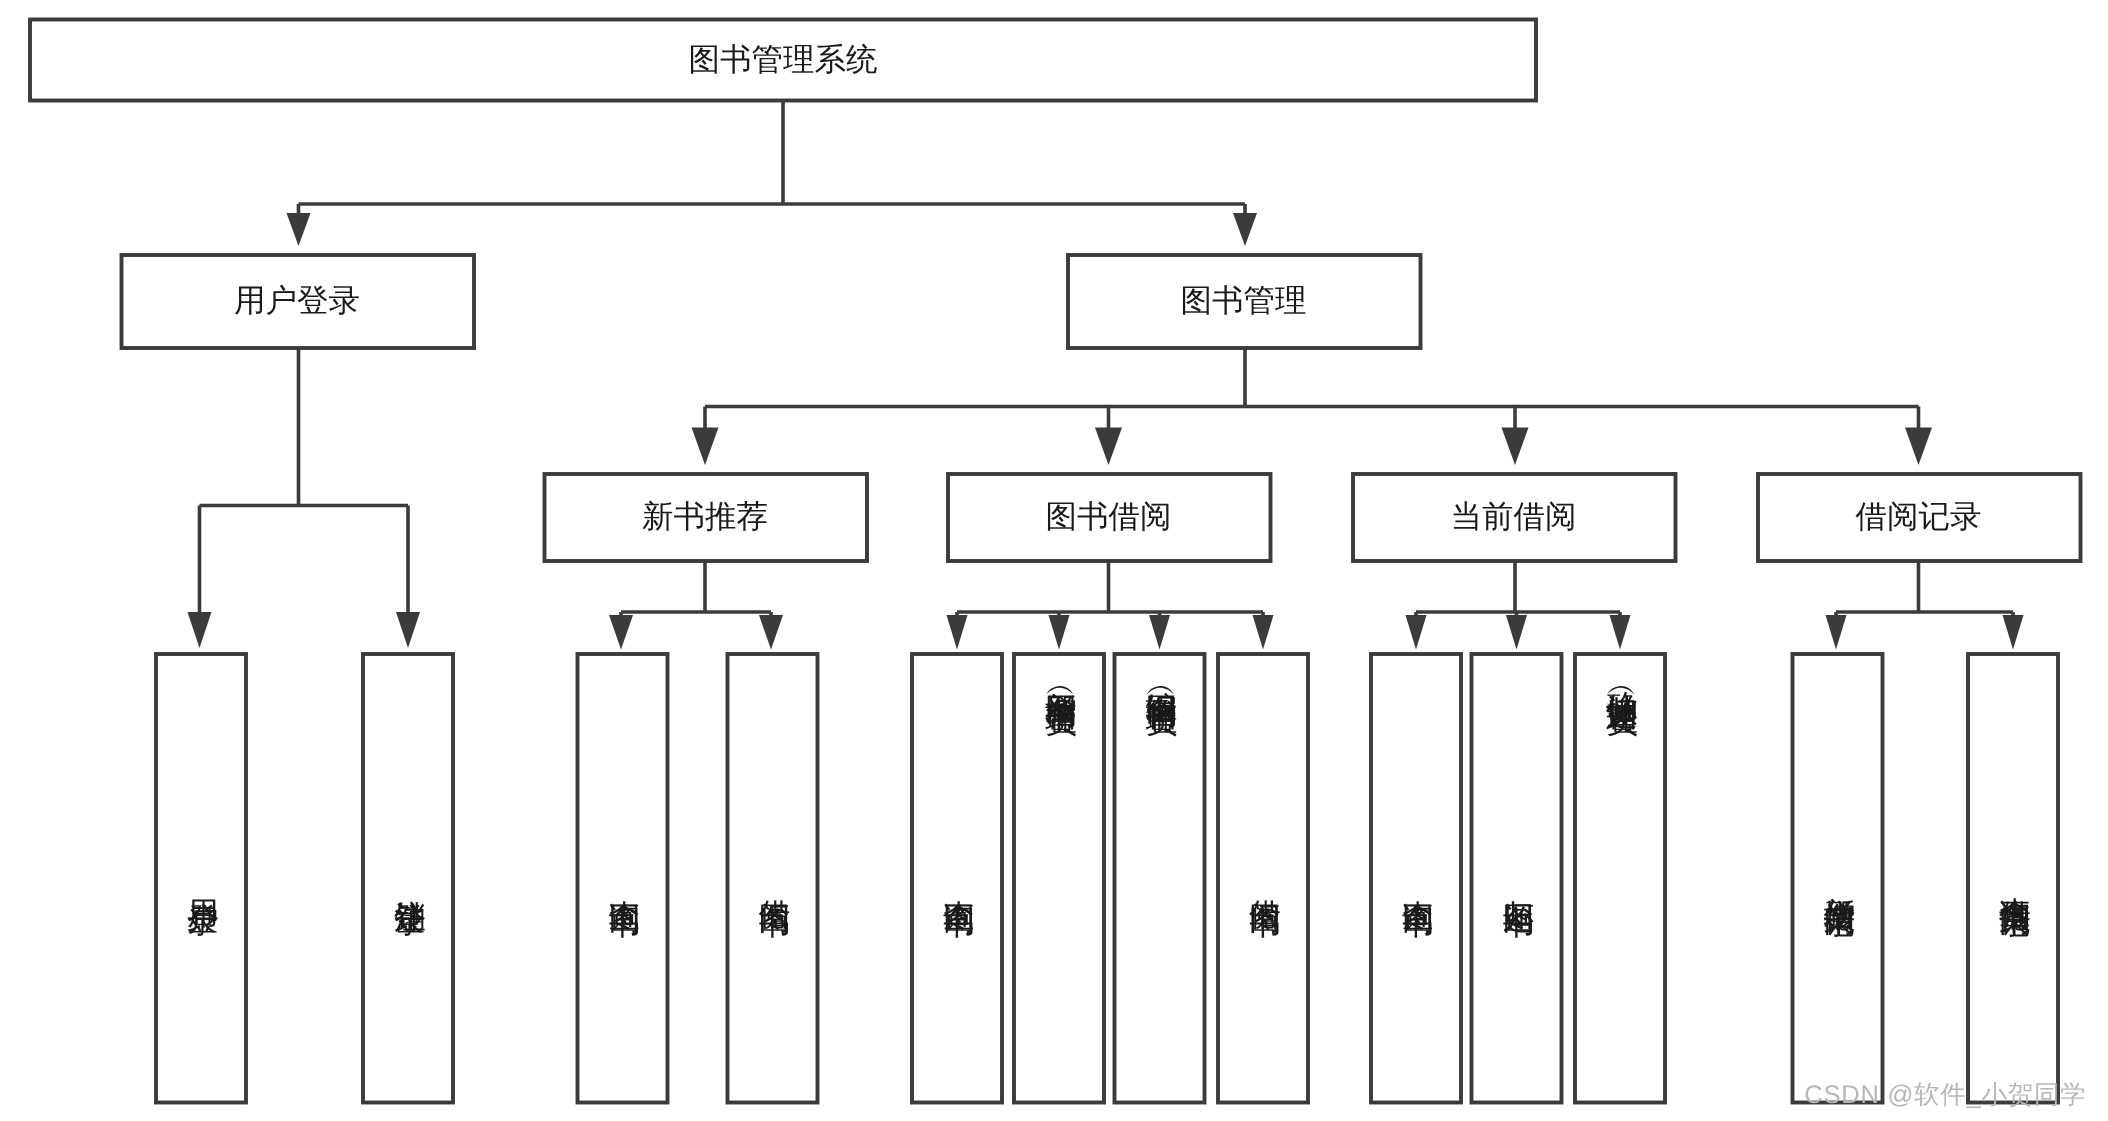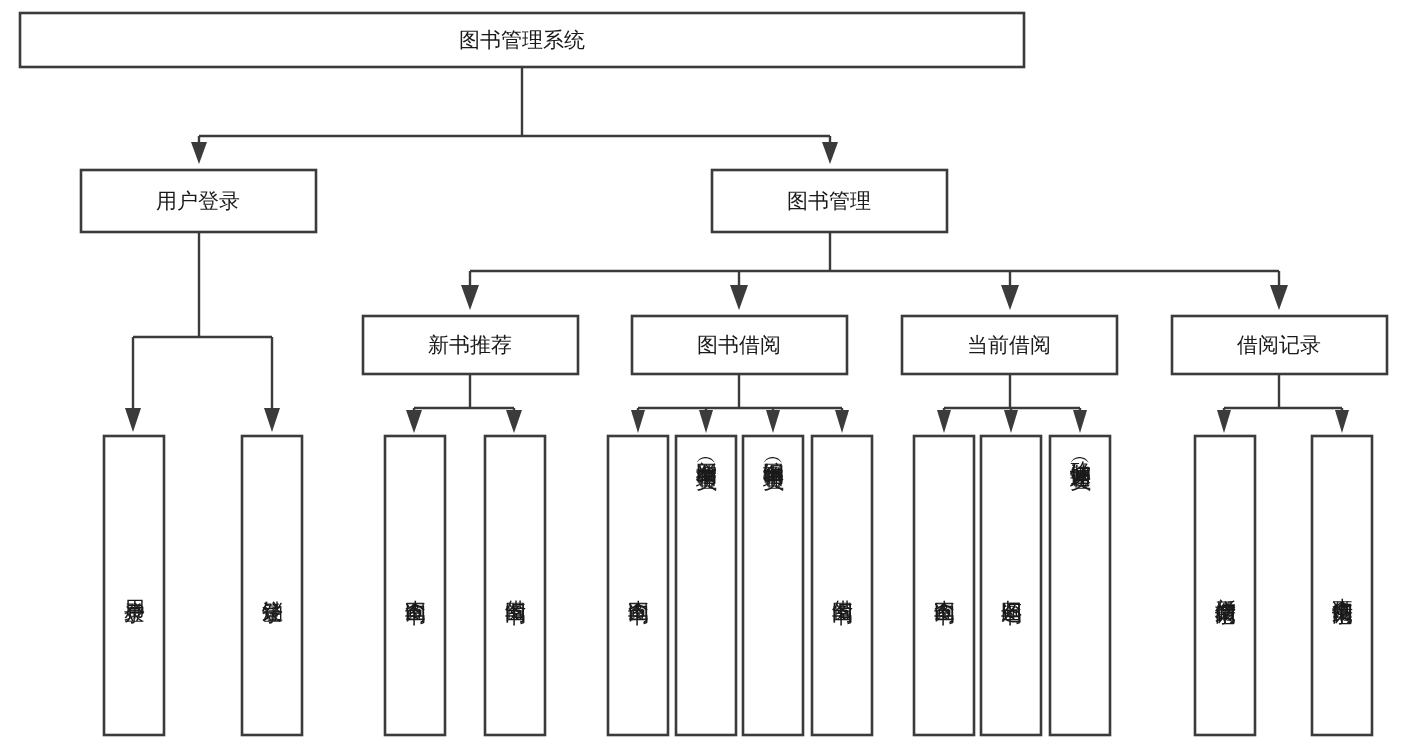--- a/index.html
+++ b/index.html
@@ -249,14 +249,15 @@
     <span class="vert-text" style="margin-top:8px;">确认归还（管理员）</span>
   </div>
 
   <div class="vert-wrap" style="left:1195px; top:436px; width:60px; height:299px;">
     <span class="vert-text">新增借阅记录</span>
   </div>
   <div class="vert-wrap" style="left:1312px; top:436px; width:60px; height:299px;">
     <span class="vert-text">查询借阅记录</span>
   </div>
 
+  <div class="watermark">CSDN @软件_小贺同学</div>
 
 </div>
 
 </body></html>

